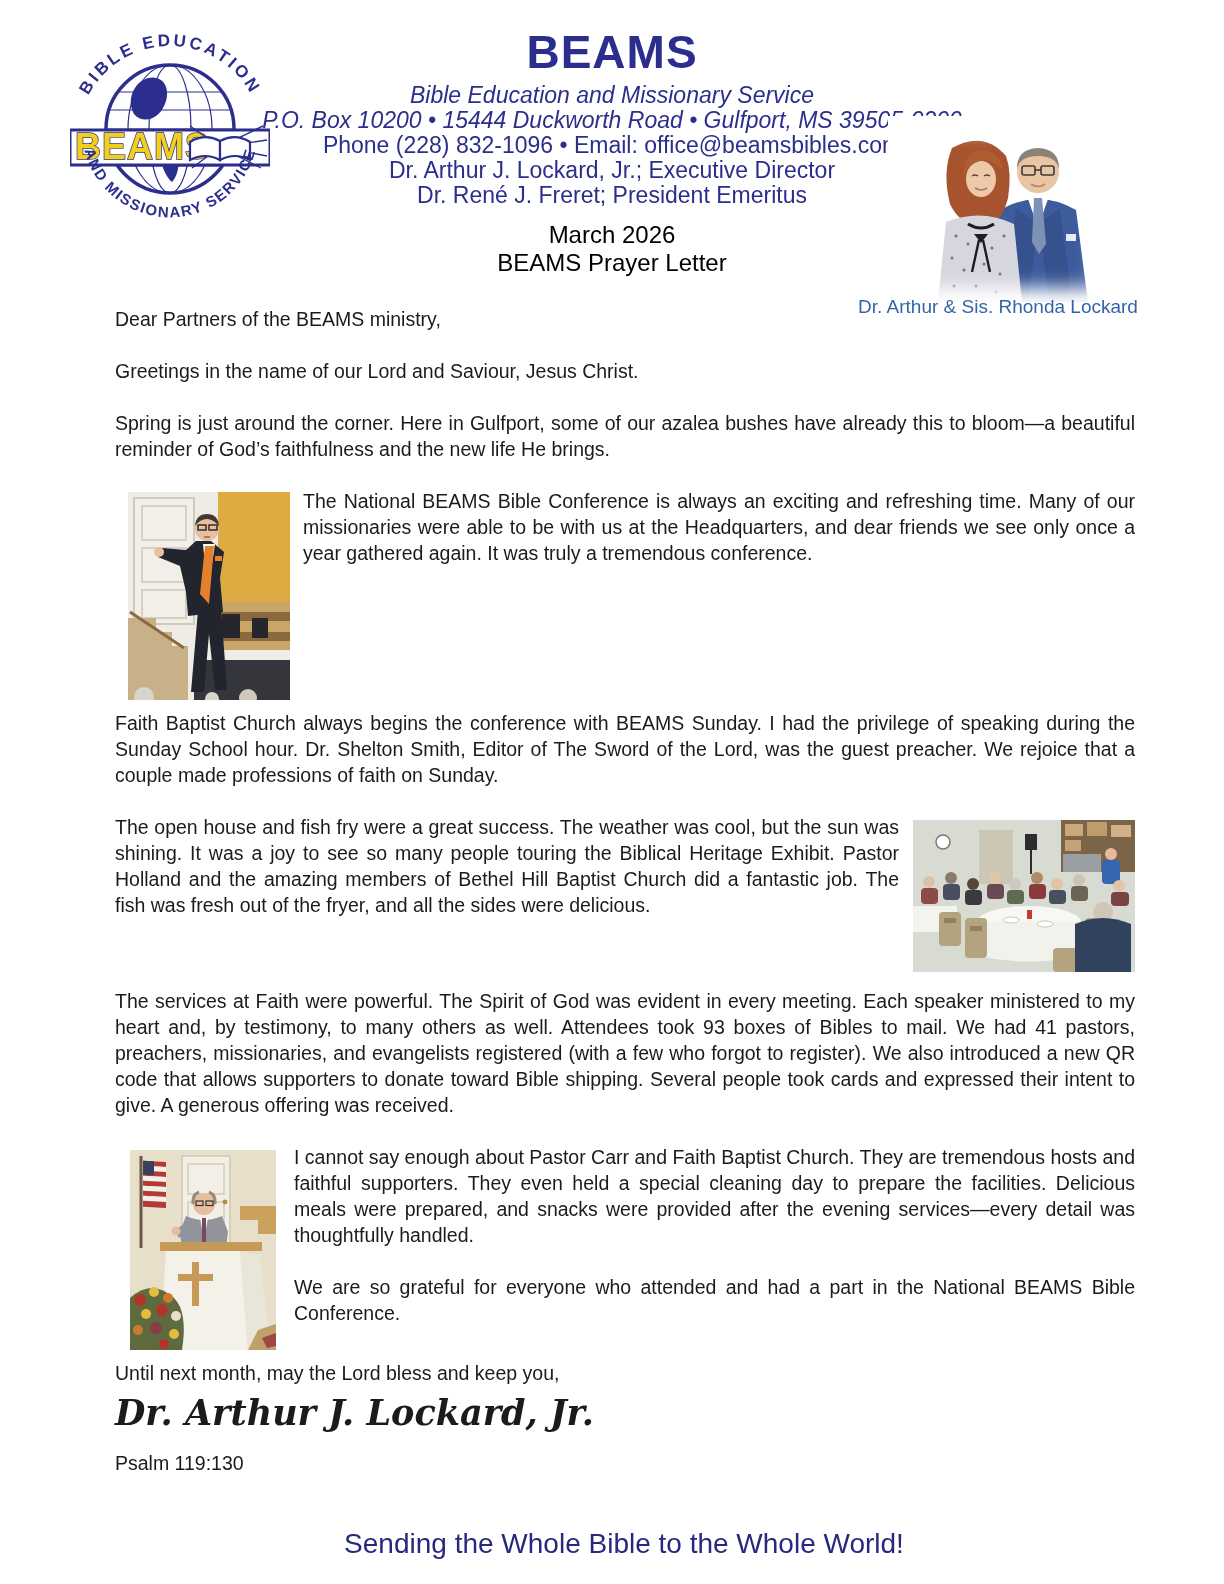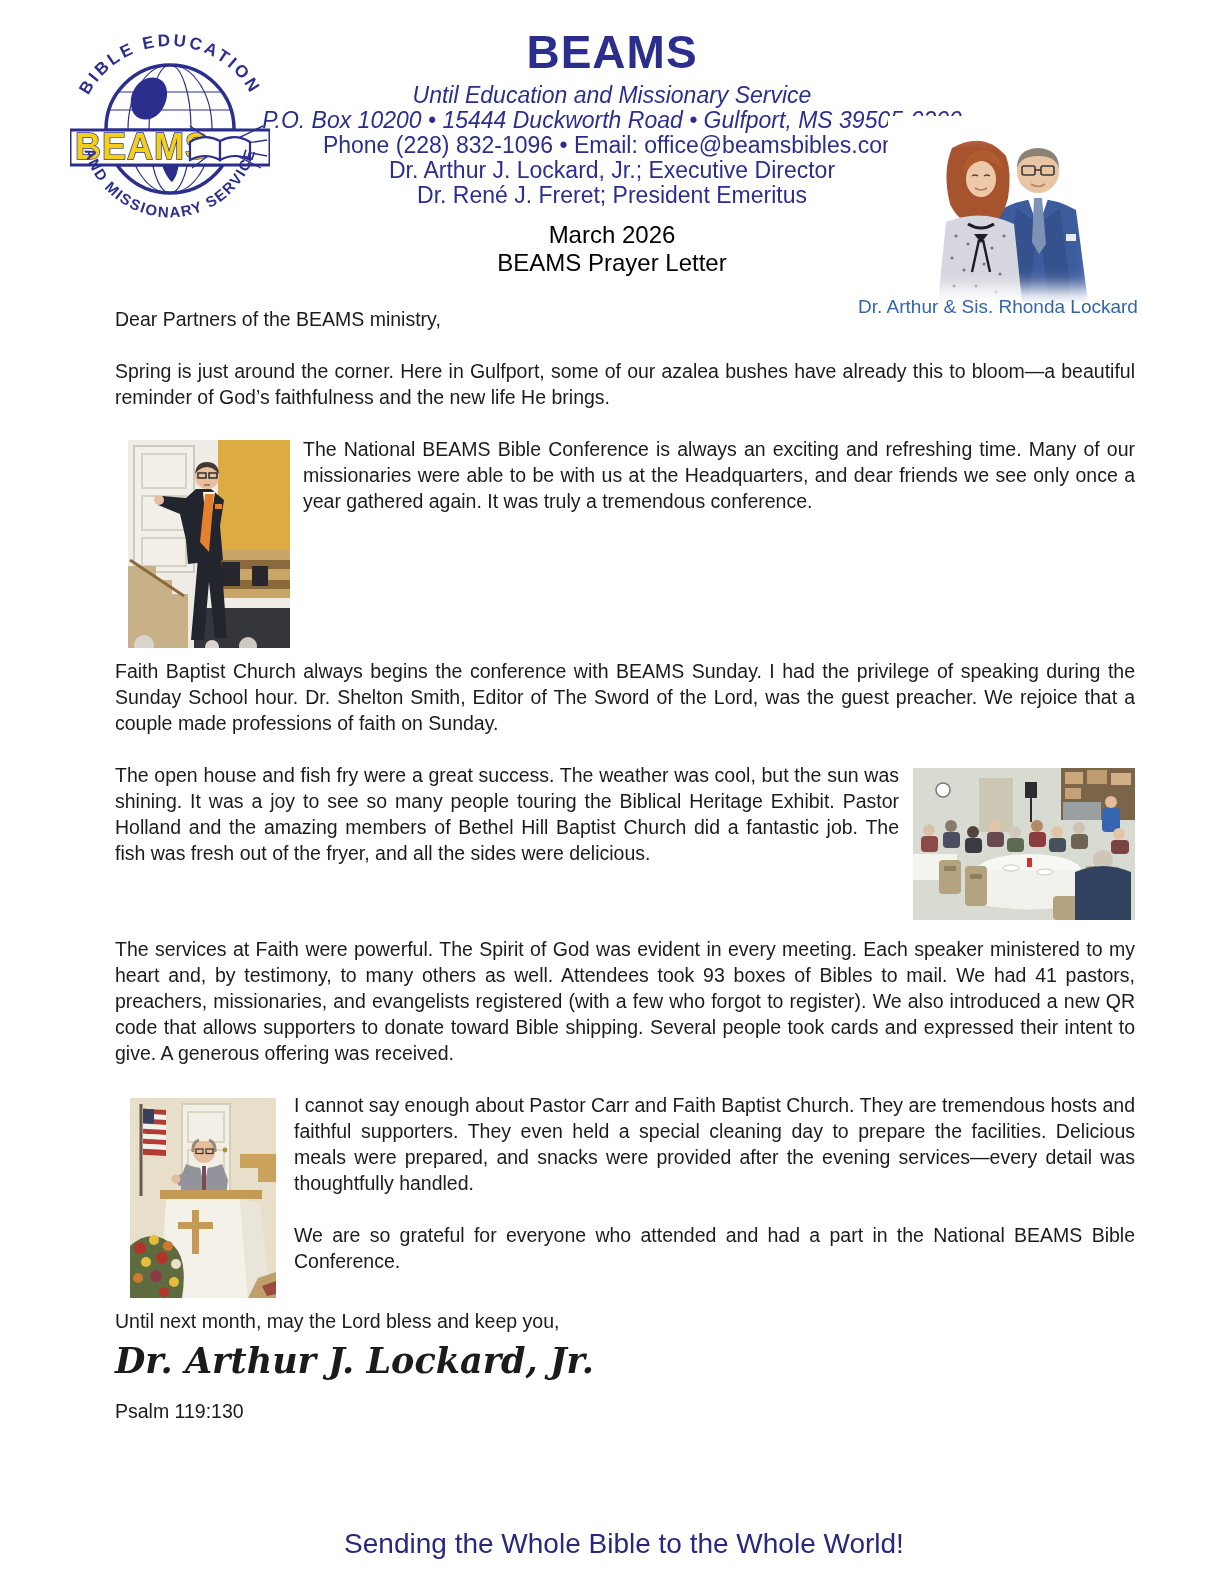--- a/index.html
+++ b/index.html
@@ -123,21 +123,21 @@
         <textPath href="#arcTop" startOffset="50%" text-anchor="middle">BIBLE EDUCATION</textPath>
       </text>
       <text font-family="Liberation Sans, sans-serif" font-size="15" font-weight="bold" fill="#2b2e8c" letter-spacing="1.5">
         <textPath href="#arcBot" startOffset="50%" text-anchor="middle">AND MISSIONARY SERVICE</textPath>
       </text>
     </svg>
   </div>
 
   <div class="head-center">
     <div class="org-title">BEAMS</div>
-    <div class="head-line it first">Until Education and Missionary Service</div>
+    <div class="head-line it first">Bible Education and Missionary Service</div>
     <div class="head-line it">P.O. Box 10200 • 15444 Duckworth Road • Gulfport, MS 39505-0200</div>
     <div class="head-line">Phone (228) 832-1096 • Email: office@beamsbibles.com</div>
     <div class="head-line">Dr. Arthur J. Lockard, Jr.; Executive Director</div>
     <div class="head-line">Dr. René J. Freret; President Emeritus</div>
     <div class="date-block">
       <div>March 2026</div>
       <div>BEAMS Prayer Letter</div>
     </div>
   </div>
 
@@ -187,20 +187,21 @@
       </g>
     </svg>
     <div class="couple-fade"></div>
   </div>
   <div class="couple-caption">Dr. Arthur &amp; Sis. Rhonda Lockard</div>
 
   <div class="letter-body">
 
     <p>Dear Partners of the BEAMS ministry,</p>
 
+    <p>Greetings in the name of our Lord and Saviour, Jesus Christ.</p>
 
     <p class="just">Spring is just around the corner. Here in Gulfport, some of our azalea bushes have already this to bloom—a beautiful reminder of God’s faithfulness and the new life He brings.</p>
 
     <div class="media-block">
       <div class="ph-left ph-speaker">
         <svg width="162" height="208" viewBox="0 0 162 208">
           <rect width="162" height="208" fill="#efece6"></rect>
           <rect x="6" y="6" width="60" height="126" fill="#f2efe9" stroke="#cfcabf" stroke-width="2"></rect>
           <rect x="14" y="14" width="44" height="34" fill="none" stroke="#d6d1c6" stroke-width="2"></rect>
           <rect x="14" y="56" width="44" height="34" fill="none" stroke="#d6d1c6" stroke-width="2"></rect>

